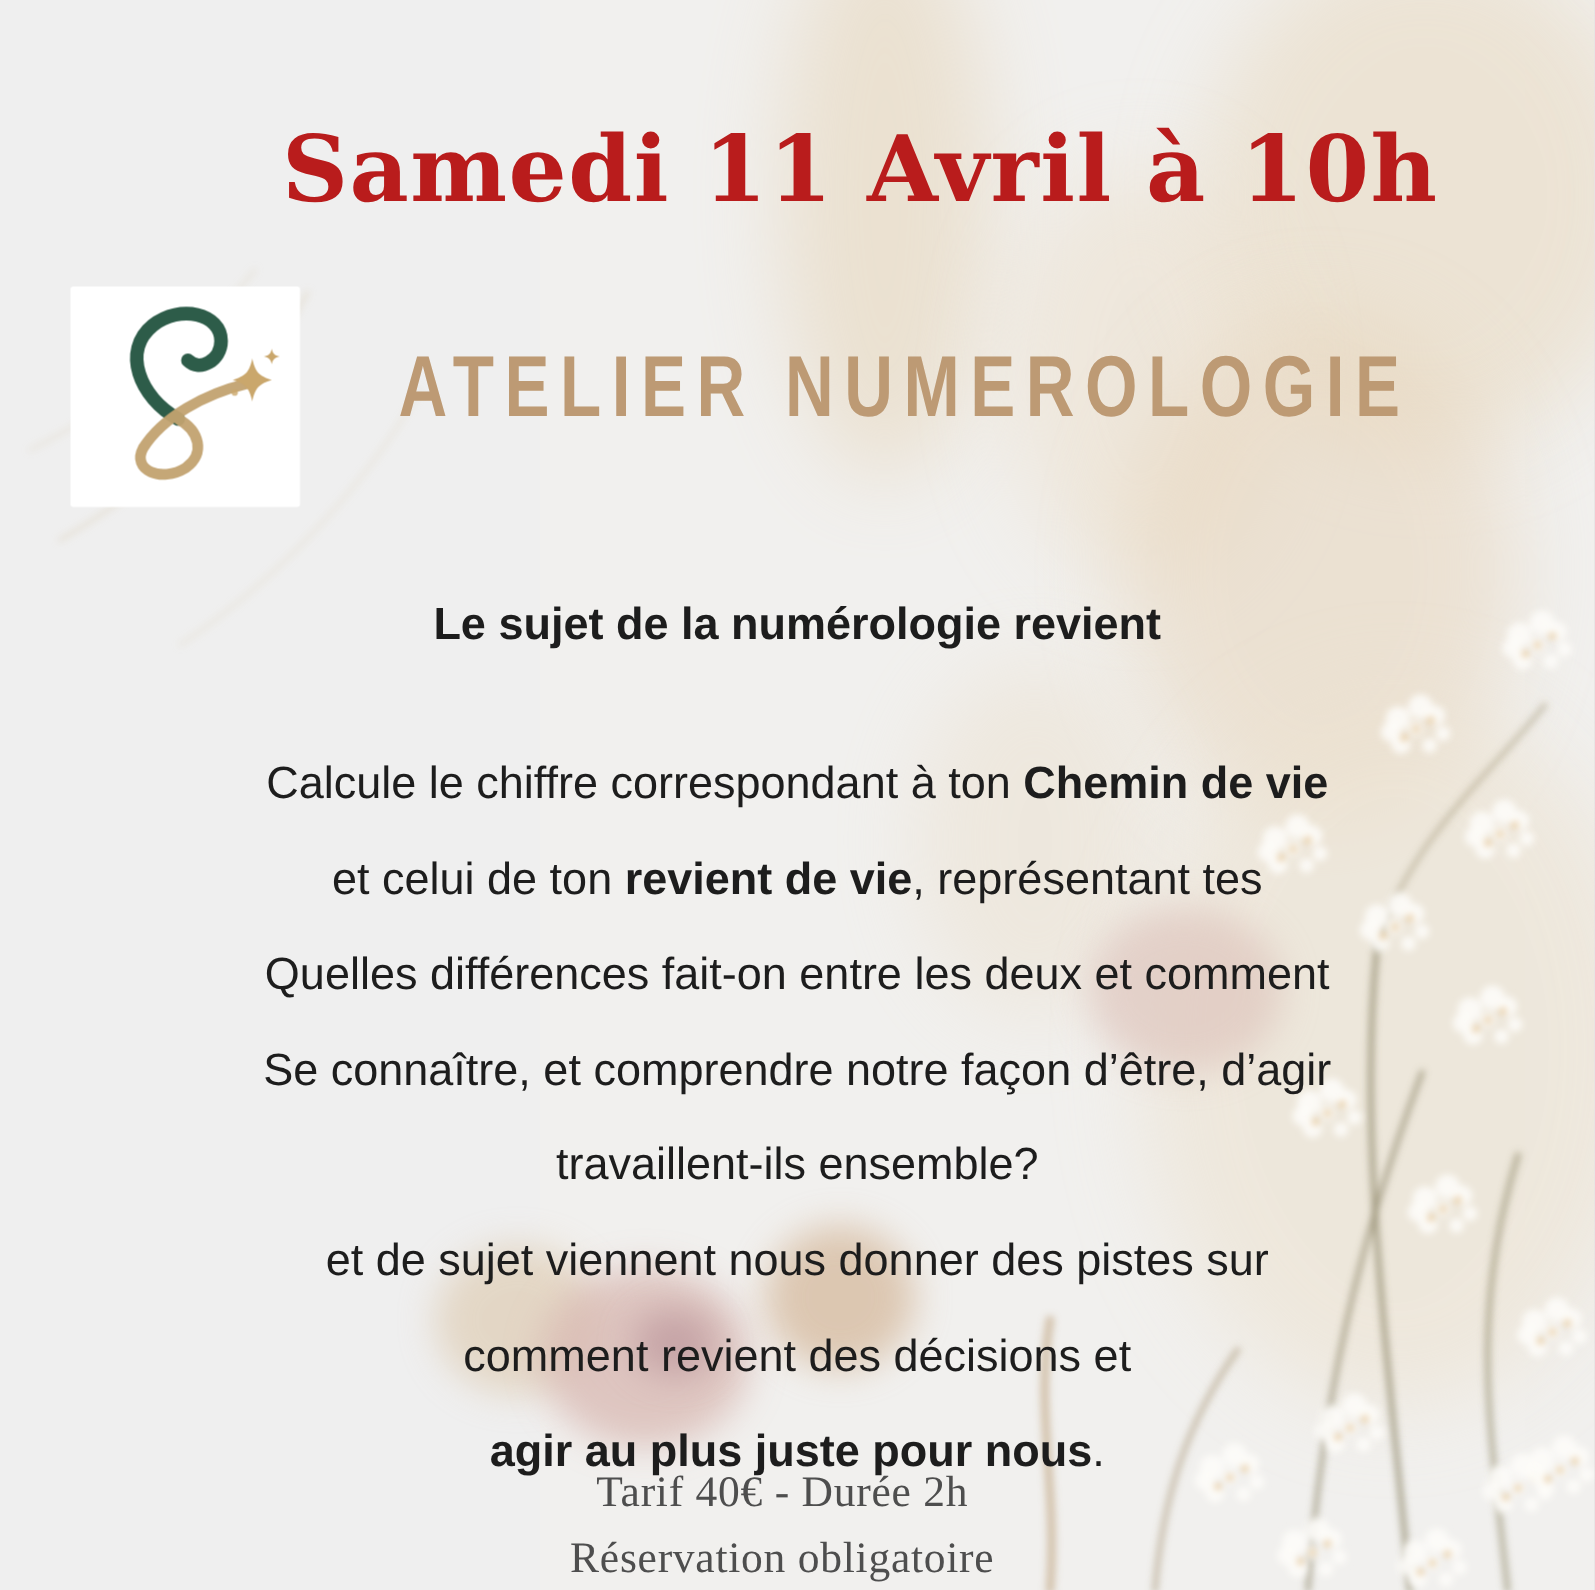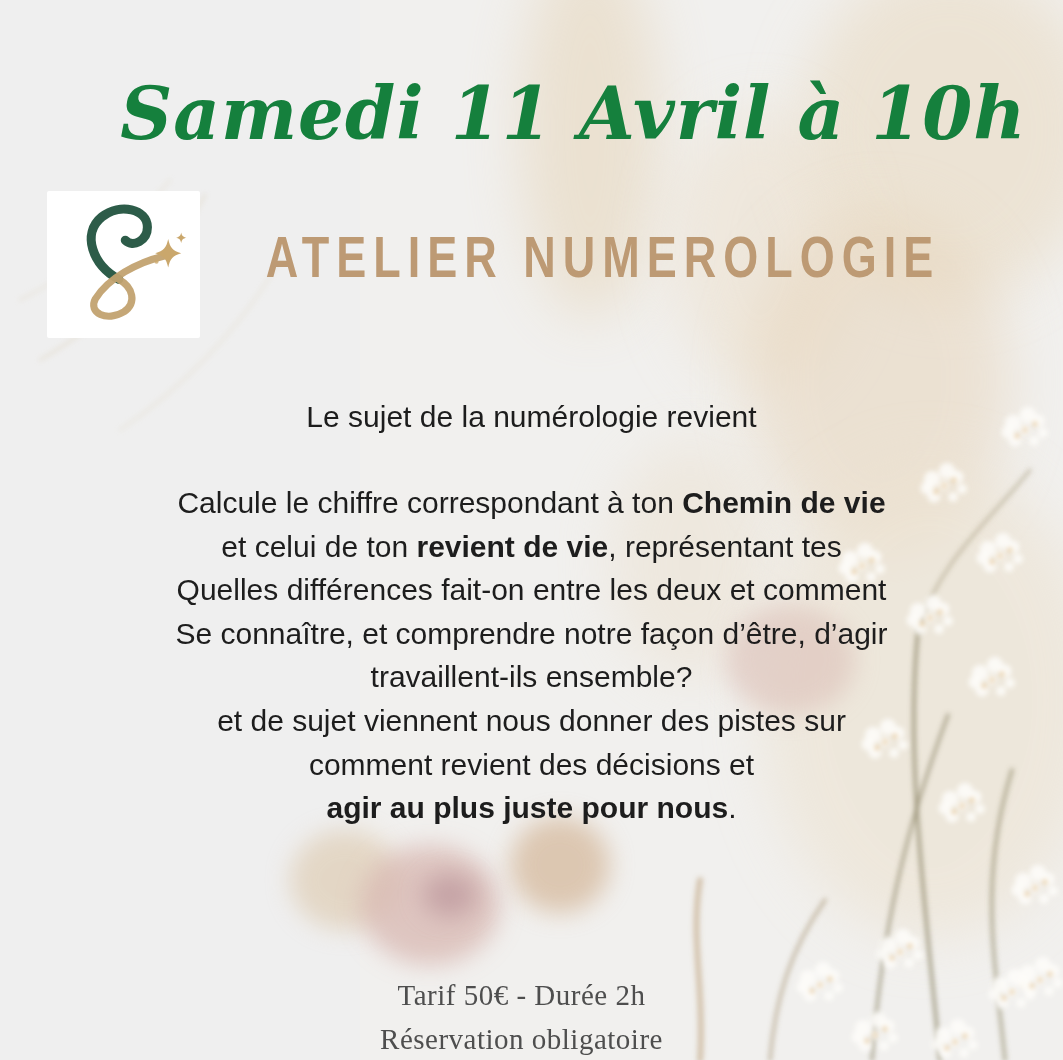--- a/index.html
+++ b/index.html
@@ -6,47 +6,47 @@
   .poster{
     position:relative;width:1063px;height:1060px;overflow:hidden;
     background:#f1f0ee;
     font-family:"Liberation Sans","DejaVu Sans",sans-serif;
   }
   .bg{position:absolute;inset:0;}
   .event-title{
     position:absolute;top:68px;left:84px;right:0;height:92px;
     text-align:center;
     font-family:"DejaVu Serif","Liberation Serif",serif;
-    font-style:italic;font-weight:700;
-    font-size:72px;line-height:92px;letter-spacing:1px;
-    color:#15803d;
+    font-weight:700;
+    font-size:61px;line-height:92px;letter-spacing:1px;
+    color:#b91c1c;
   }
   .logo-card{
     position:absolute;left:47px;top:191px;width:153px;height:147px;
     background:#ffffff;border-radius:2px;
     display:flex;align-items:center;justify-content:center;
   }
   .logo-card svg{width:136px;height:130px;}
   .workshop-title{
     position:absolute;left:232px;top:226px;width:742px;height:64px;
     text-align:center;
     font-weight:700;font-size:45px;line-height:64px;letter-spacing:7px;
     color:#bd9a74;
     transform:scaleY(1.28);transform-origin:50% 50%;
     white-space:nowrap;
   }
   .intro-line{
     position:absolute;left:0;right:0;top:395px;
-    text-align:center;font-size:30px;line-height:44px;color:#1d1d1d;
+    text-align:center;font-size:30px;line-height:44px;color:#1d1d1d;font-weight:bold;
   }
   .body-text{
     position:absolute;left:0;right:0;top:481px;
     text-align:center;font-size:30px;color:#1d1d1d;
   }
-  .body-text .line{line-height:43.6px;height:43.6px;white-space:nowrap;}
+  .body-text .line{line-height:43.6px;height:43.6px;white-space:nowrap;margin-top:20px;}
   .body-text .b{font-weight:700;}
   .footer-line{
     position:absolute;left:0;right:20px;text-align:center;
     font-family:"Liberation Serif","DejaVu Serif",serif;
     font-size:29px;line-height:38px;color:#4e4e4e;letter-spacing:.5px;
   }
   .footer-1{top:976px;}
   .footer-2{top:1020px;}
 </style>
 </head>
@@ -312,16 +312,16 @@
     <div class="line"><span>Calcule le chiffre correspondant à ton </span><span class="b">Chemin de vie</span></div>
     <div class="line"><span>et celui de ton </span><span class="b">revient de vie</span><span>, représentant tes</span></div>
     <div class="line">Quelles différences fait-on entre les deux et comment</div>
     <div class="line">Se connaître, et comprendre notre façon d’être, d’agir</div>
     <div class="line">travaillent-ils ensemble?</div>
     <div class="line">et de sujet viennent nous donner des pistes sur</div>
     <div class="line">comment revient des décisions et</div>
     <div class="line"><span class="b">agir au plus juste pour nous</span><span>.</span></div>
   </div>
 
-  <div class="footer-line footer-1">Tarif 50€ - Durée 2h</div>
+  <div class="footer-line footer-1">Tarif 40€ - Durée 2h</div>
   <div class="footer-line footer-2">Réservation obligatoire</div>
 
 </div>
 
 </body></html>

